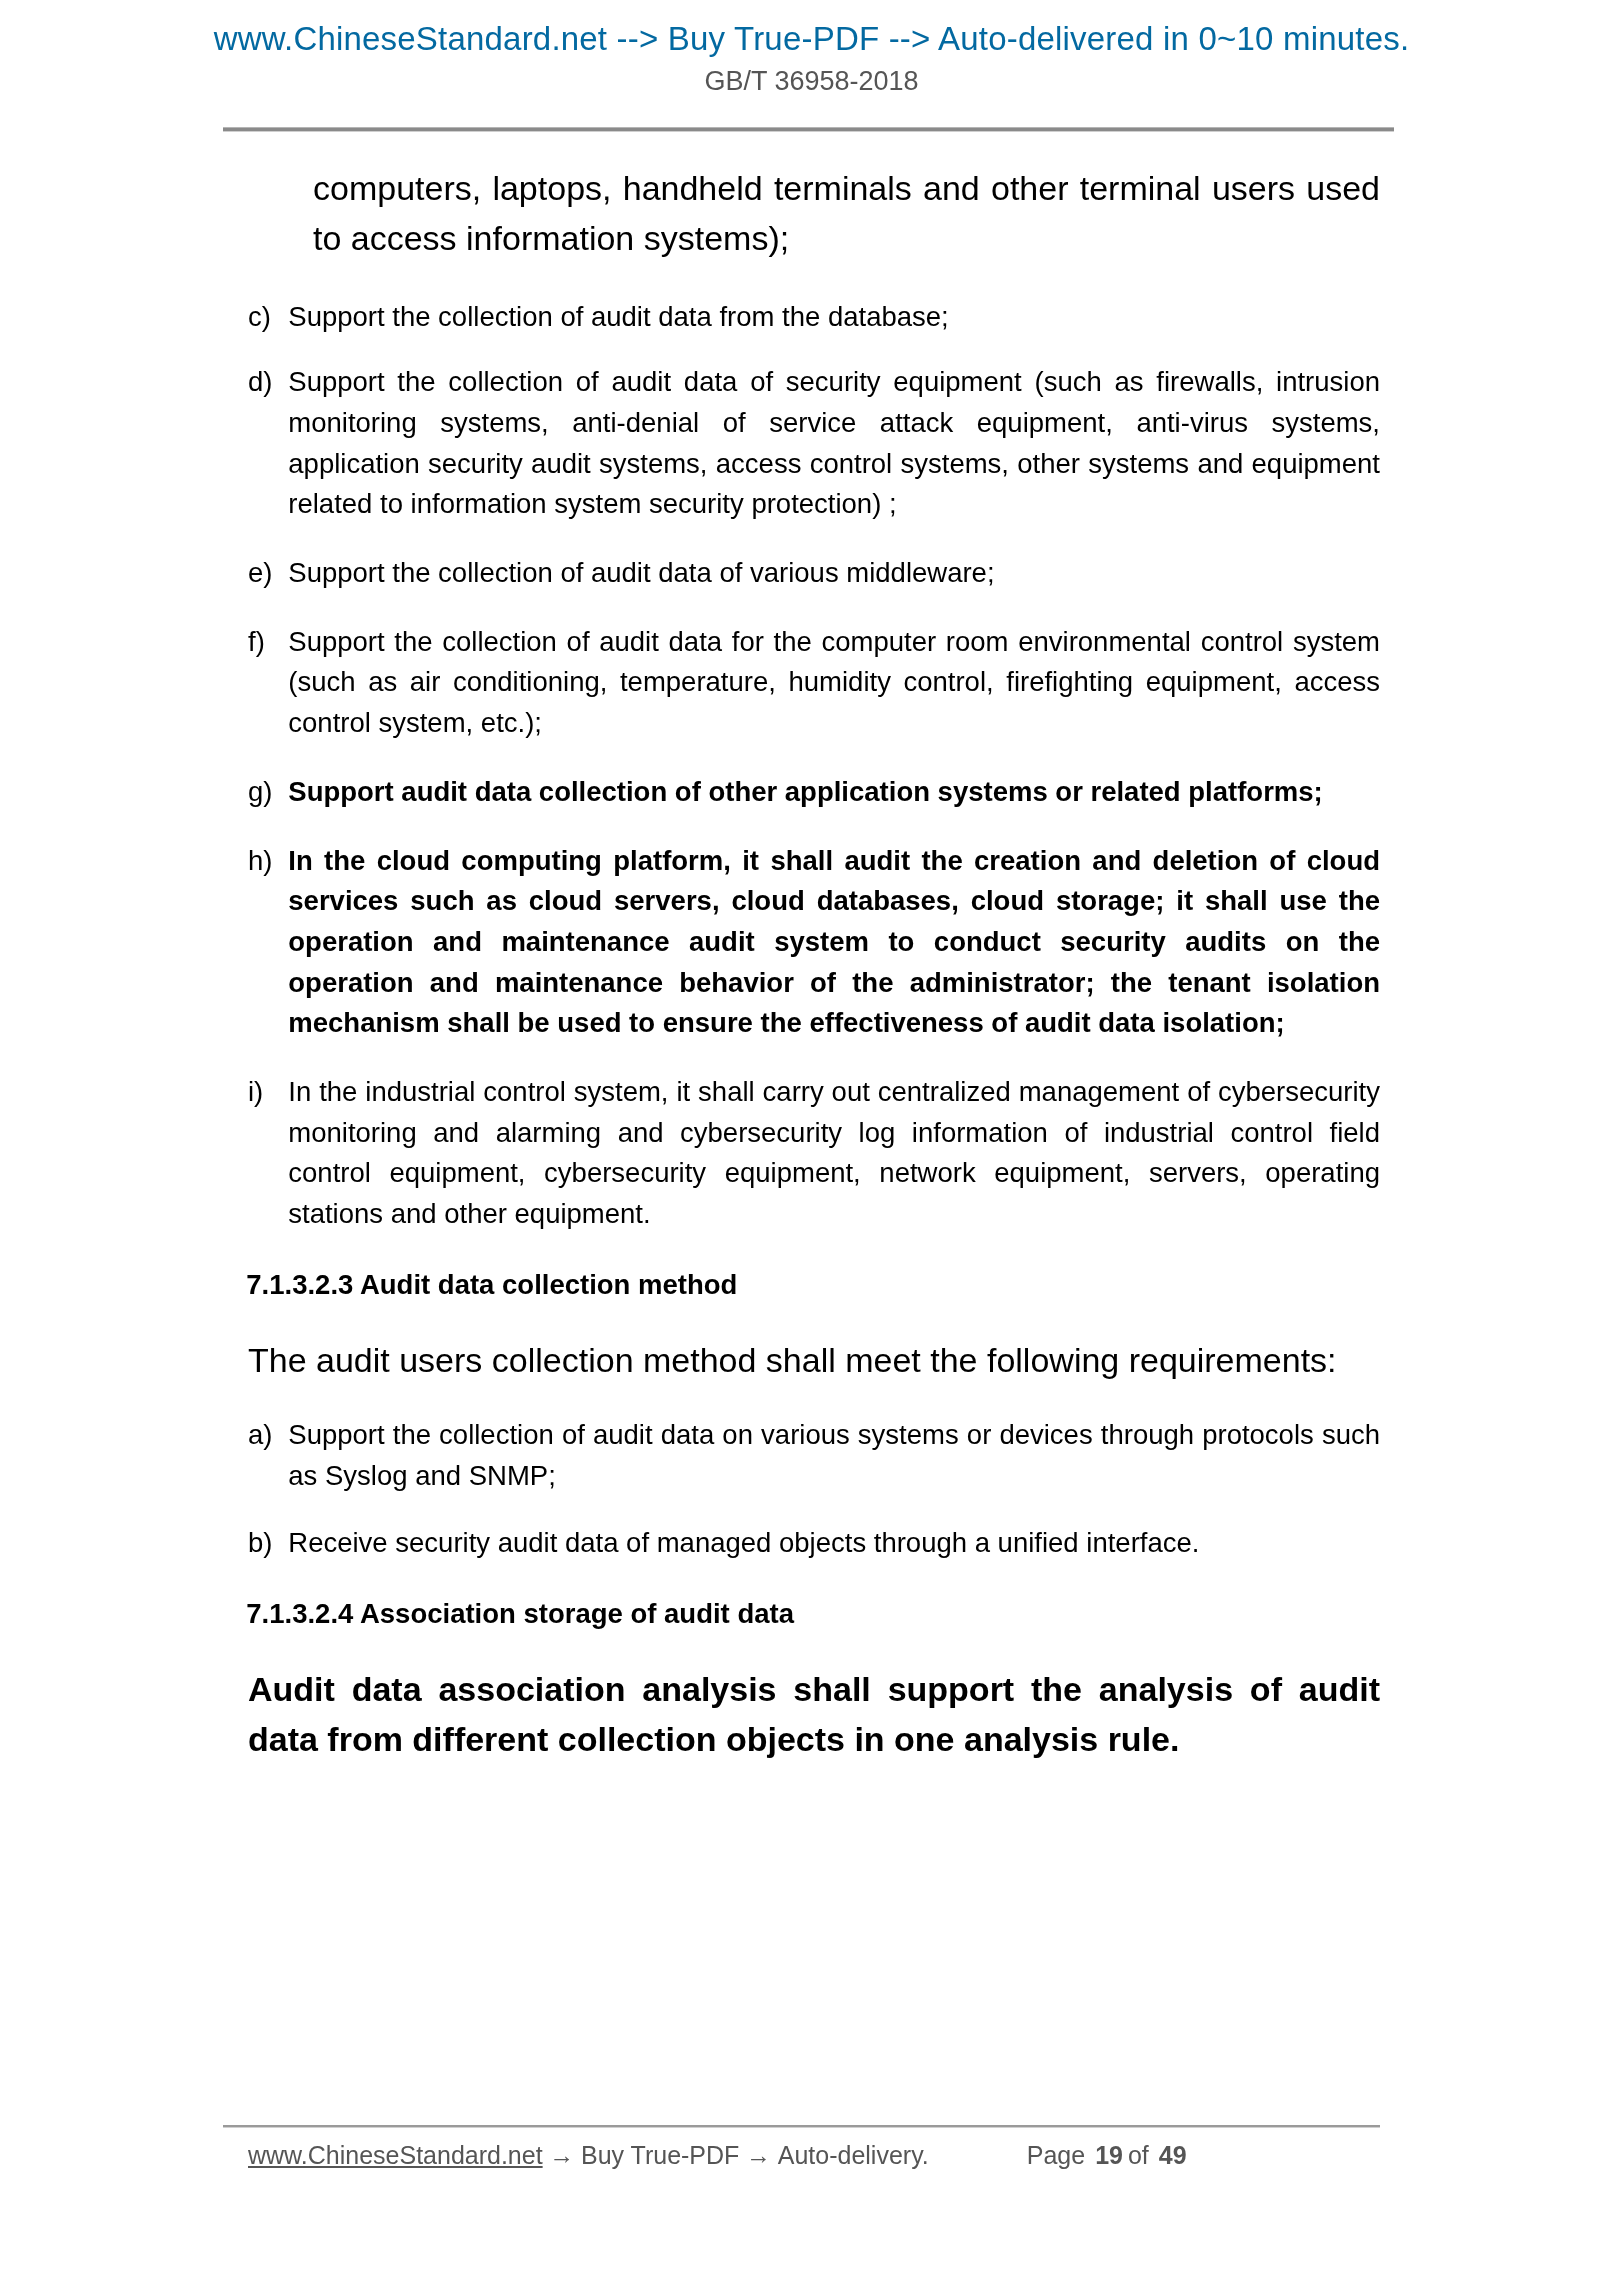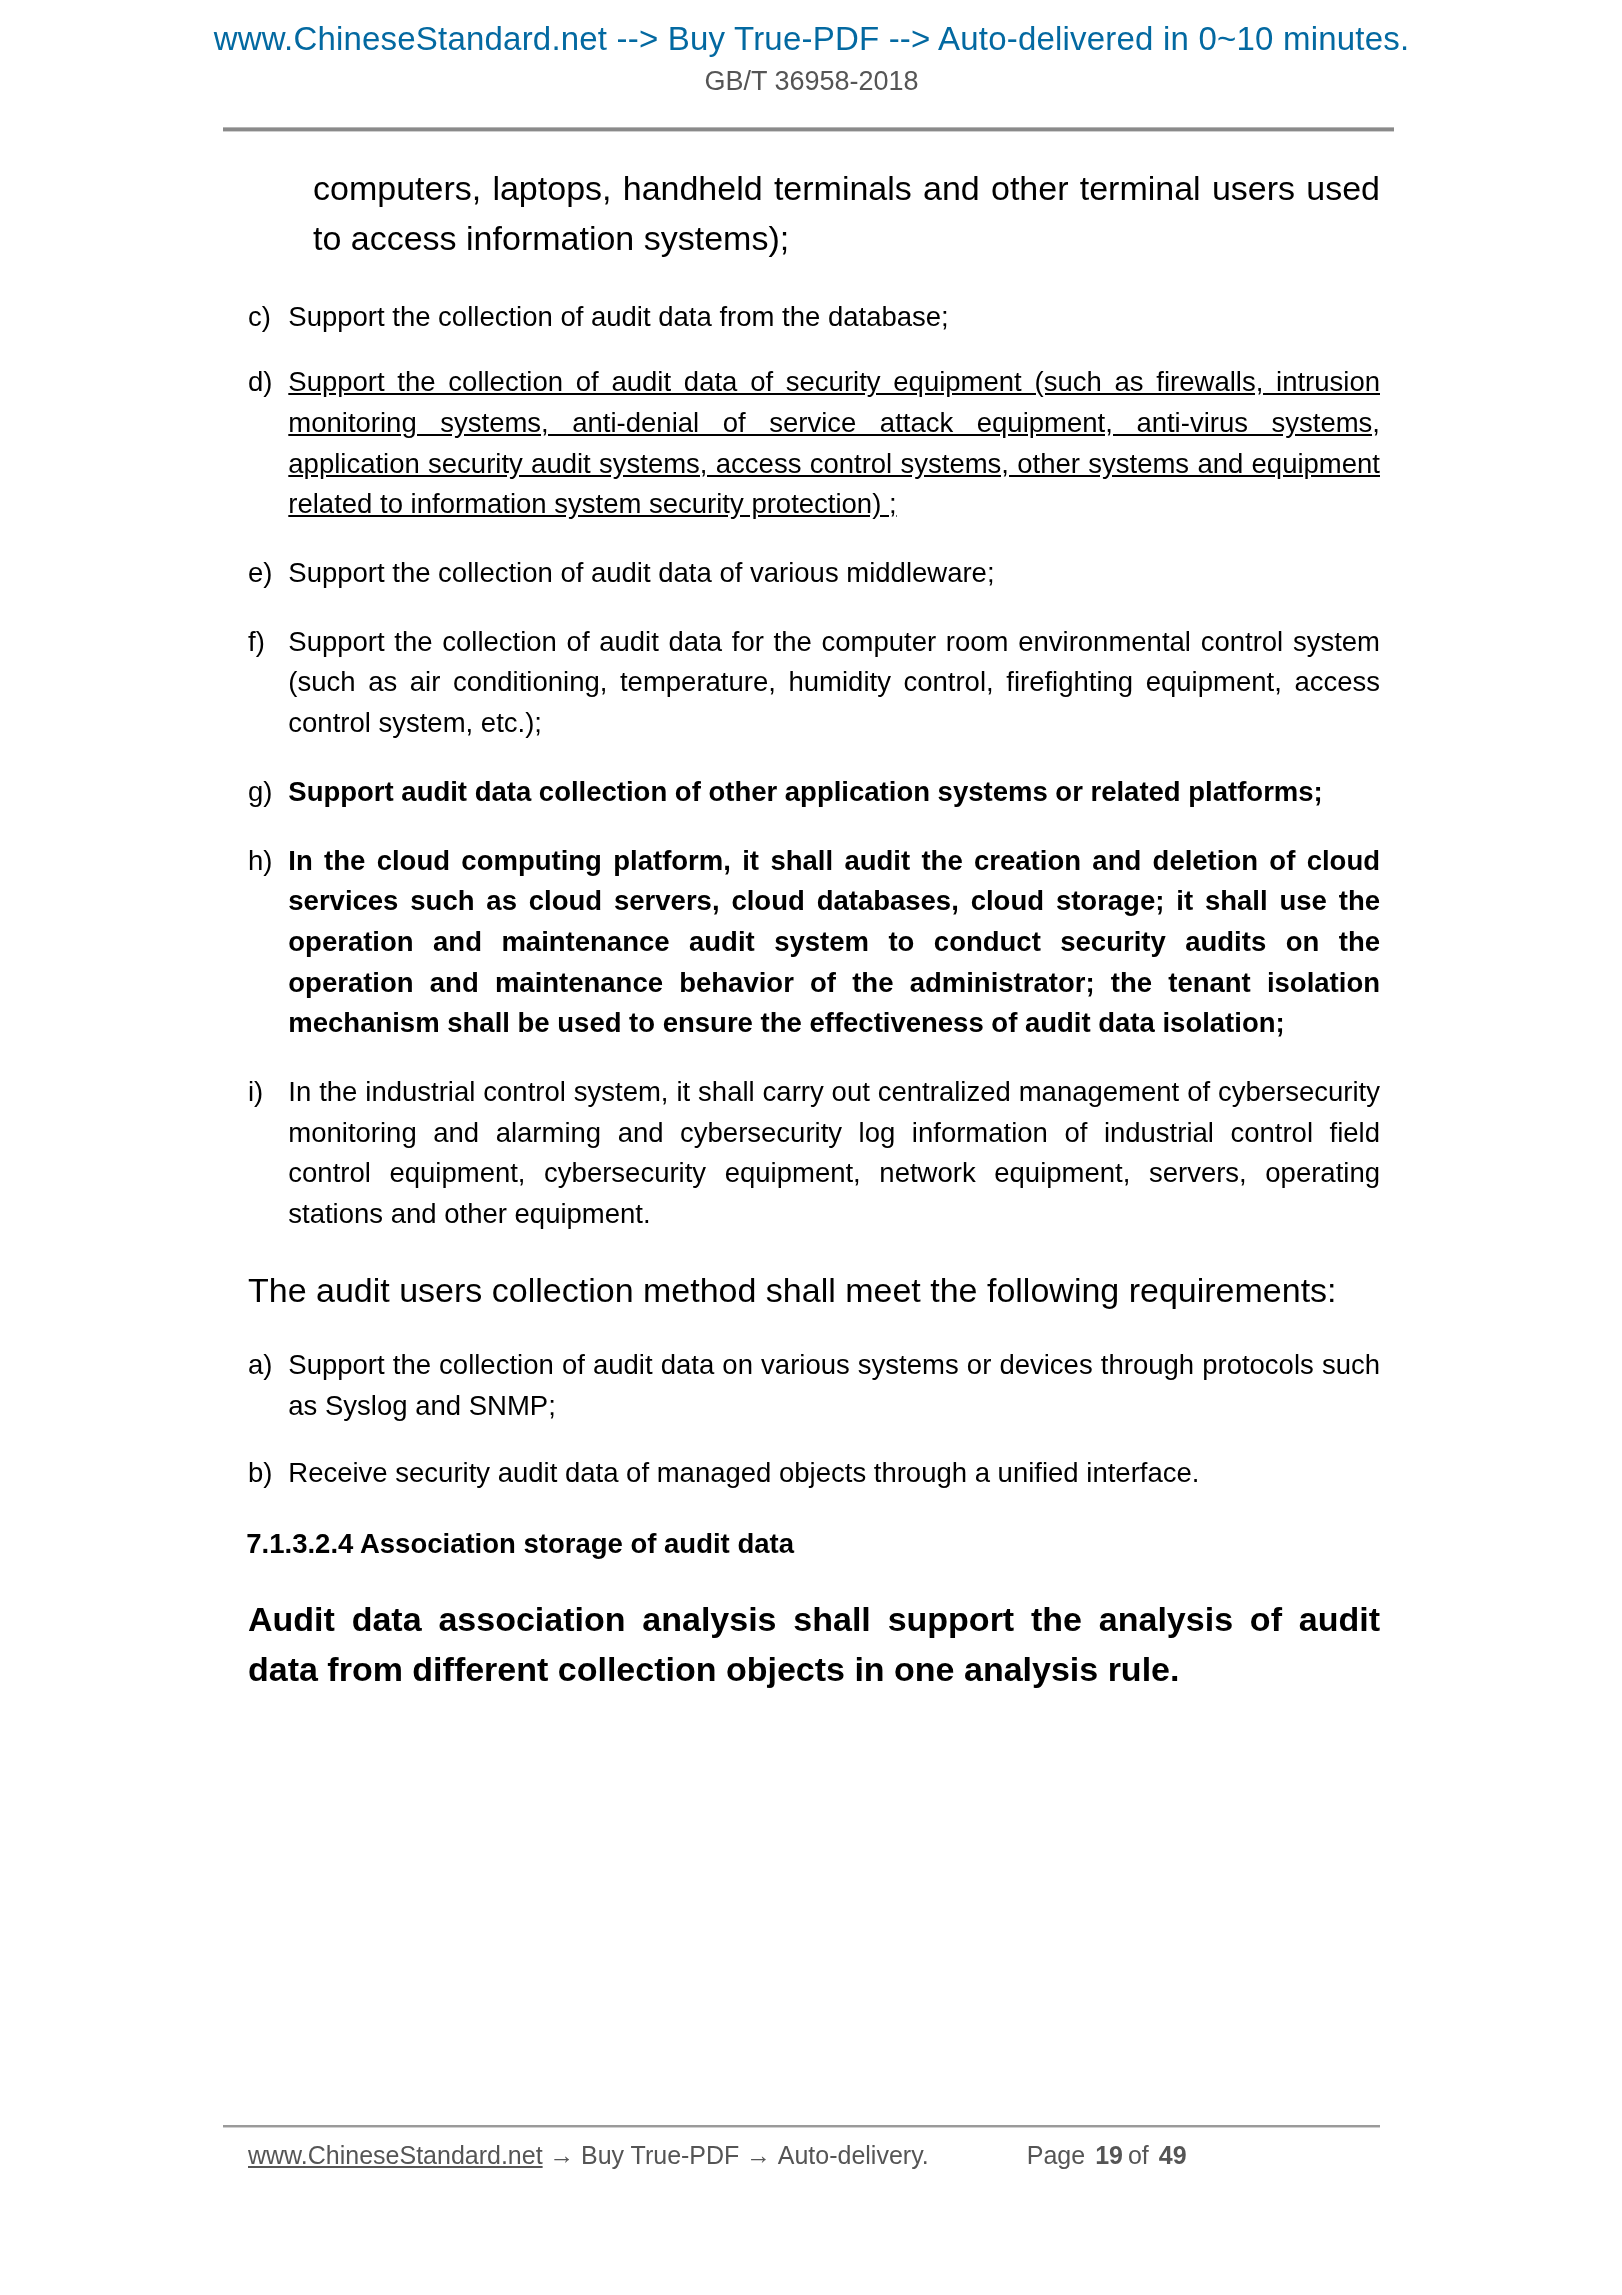--- a/index.html
+++ b/index.html
@@ -157,21 +157,21 @@
 
     <p class="para cont-first" style="padding-left:65px; margin-bottom:33px;">computers, laptops, handheld terminals and other terminal users used to access information systems);</p>
 
     <div class="li lvl1">
       <span class="marker">c)</span>
       <span class="body">Support the collection of audit data from the database;</span>
     </div>
 
     <div class="li lvl1" style="margin-bottom:28px;">
       <span class="marker">d)</span>
-      <span class="body" style="text-align-last:left;text-decoration:underline;">Support the collection of audit data of security equipment (such as firewalls, intrusion monitoring systems, anti-denial of service attack equipment, anti-virus systems, application security audit systems, access control systems, other systems and equipment related to information system security protection) ;</span>
+      <span class="body" style="text-align-last:left;">Support the collection of audit data of security equipment (such as firewalls, intrusion monitoring systems, anti-denial of service attack equipment, anti-virus systems, application security audit systems, access control systems, other systems and equipment related to information system security protection) ;</span>
     </div>
 
     <div class="li lvl1" style="margin-bottom:28px;">
       <span class="marker">e)</span>
       <span class="body">Support the collection of audit data of various middleware;</span>
     </div>
 
     <div class="li lvl1" style="margin-bottom:28px;">
       <span class="marker">f)</span>
       <span class="body">Support the collection of audit data for the computer room environmental control system (such as air conditioning, temperature, humidity control, firefighting equipment, access control system, etc.);</span>
@@ -185,20 +185,21 @@
     <div class="li lvl1" style="margin-bottom:28px;">
       <span class="marker">h)</span>
       <span class="body bold">In the cloud computing platform, it shall audit the creation and deletion of cloud services such as cloud servers, cloud databases, cloud storage; it shall use the operation and maintenance audit system to conduct security audits on the operation and maintenance behavior of the administrator; the tenant isolation mechanism shall be used to ensure the effectiveness of audit data isolation;</span>
     </div>
 
     <div class="li lvl1" style="margin-bottom:30px;">
       <span class="marker">i)</span>
       <span class="body">In the industrial control system, it shall carry out centralized management of cybersecurity monitoring and alarming and cybersecurity log information of industrial control field control equipment, cybersecurity equipment, network equipment, servers, operating stations and other equipment.</span>
     </div>
 
+    <h3 class="heading" style="margin-left:-1.7px; margin-bottom:30px;">7.1.3.2.3 Audit data collection method</h3>
 
     <p class="para" style="text-align:left; margin-bottom:30px;">The audit users collection method shall meet the following requirements:</p>
 
     <div class="li lvl1" style="margin-bottom:27px;">
       <span class="marker">a)</span>
       <span class="body">Support the collection of audit data on various systems or devices through protocols such as Syslog and SNMP;</span>
     </div>
 
     <div class="li lvl1" style="margin-bottom:30px;">
       <span class="marker">b)</span>

